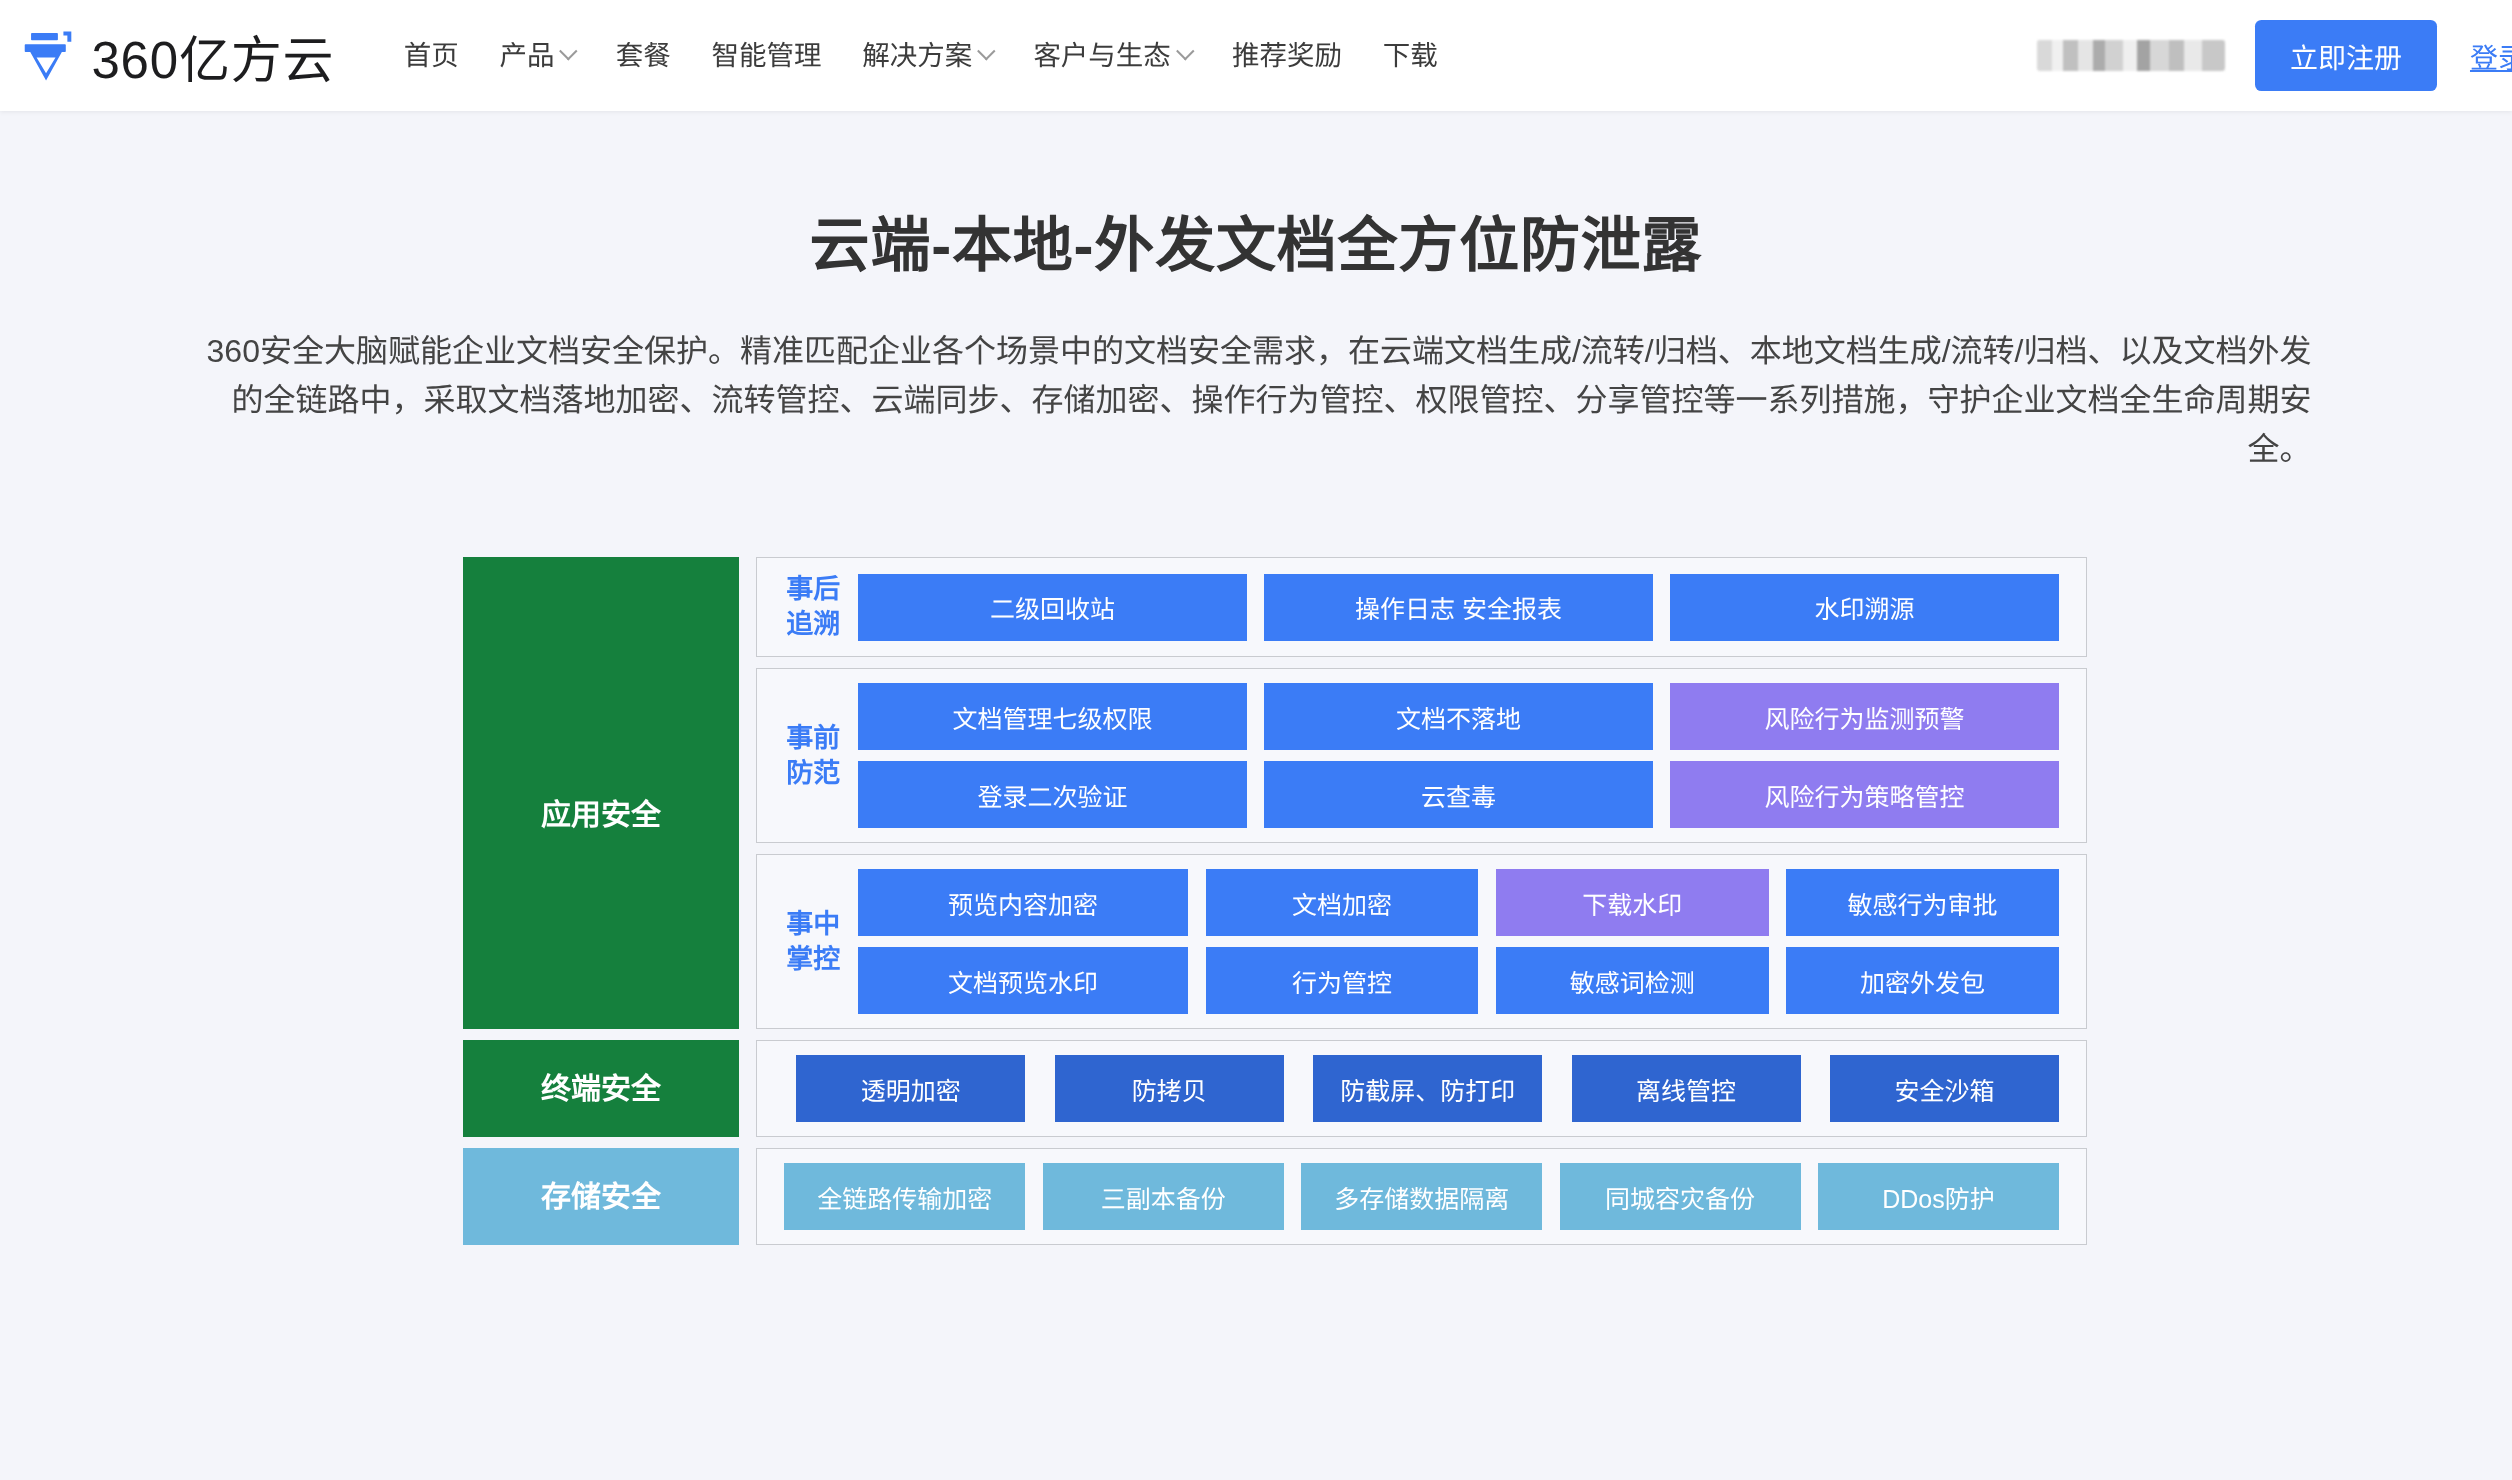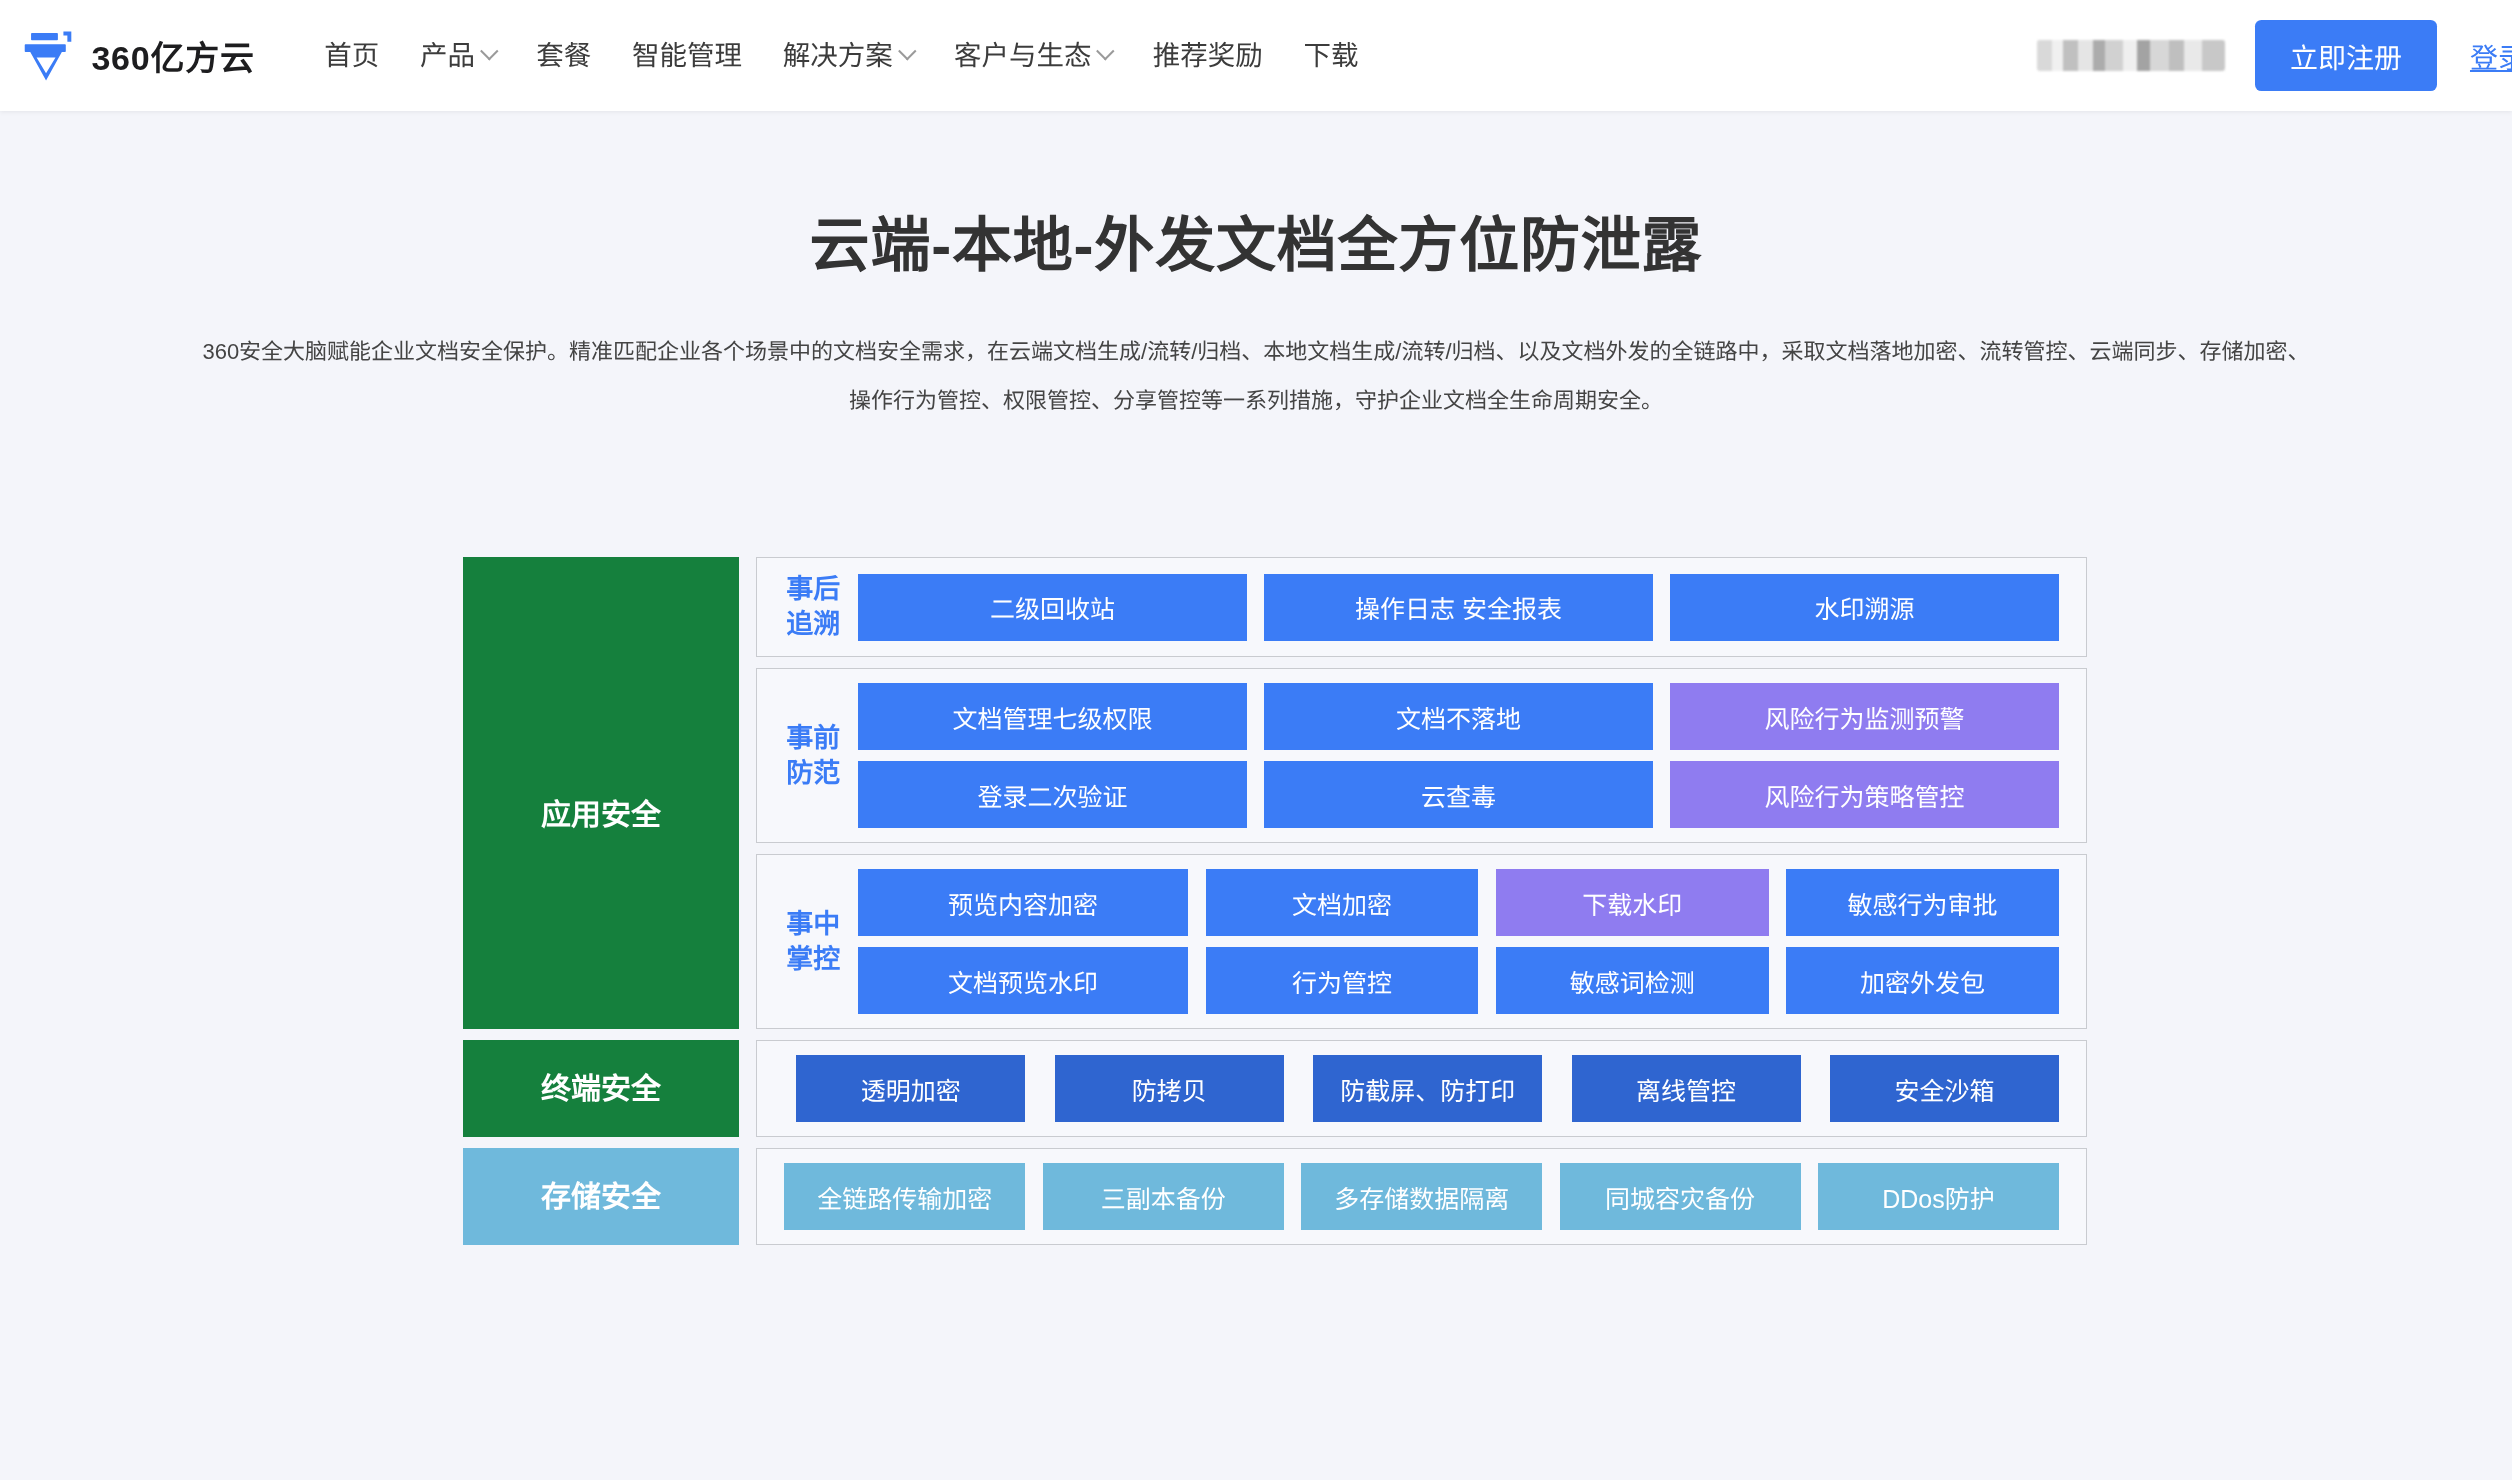--- a/index.html
+++ b/index.html
@@ -36,22 +36,22 @@
     align-items: center;
     margin-left: 20.4px;
     flex: 0 0 auto;
   }
   .brand-mark {
     width: 60px; height: 60px;
     flex: 0 0 auto;
     margin-right: 11px;
   }
   .brand-name {
-    font-size: 34px;
-    font-weight: 700;
+    font-size: 51px;
+    font-weight: 400;
     letter-spacing: 0.8px;
     color: #1d1d1f;
     white-space: nowrap;
   }
 
   .main-nav {
     display: flex;
     align-items: center;
     margin-left: 49px;
     flex: 0 0 auto;
@@ -137,24 +137,24 @@
     font-size: 60px;
     font-weight: 700;
     color: #333333;
     letter-spacing: 0.8px;
     margin-top: 85px;
   }
 
   .section-desc {
     width: 2111px;
     margin: 44px auto 0 auto;
-    font-size: 22px;
+    font-size: 32px;
     line-height: 49px;
     color: #444444;
-    text-align: center;
+    text-align: right;
   }
 
   
   .diagram {
     position: absolute;
     top: 446px;
     left: 463px;
     width: 1624px;
     display: flex;
     flex-direction: column;

